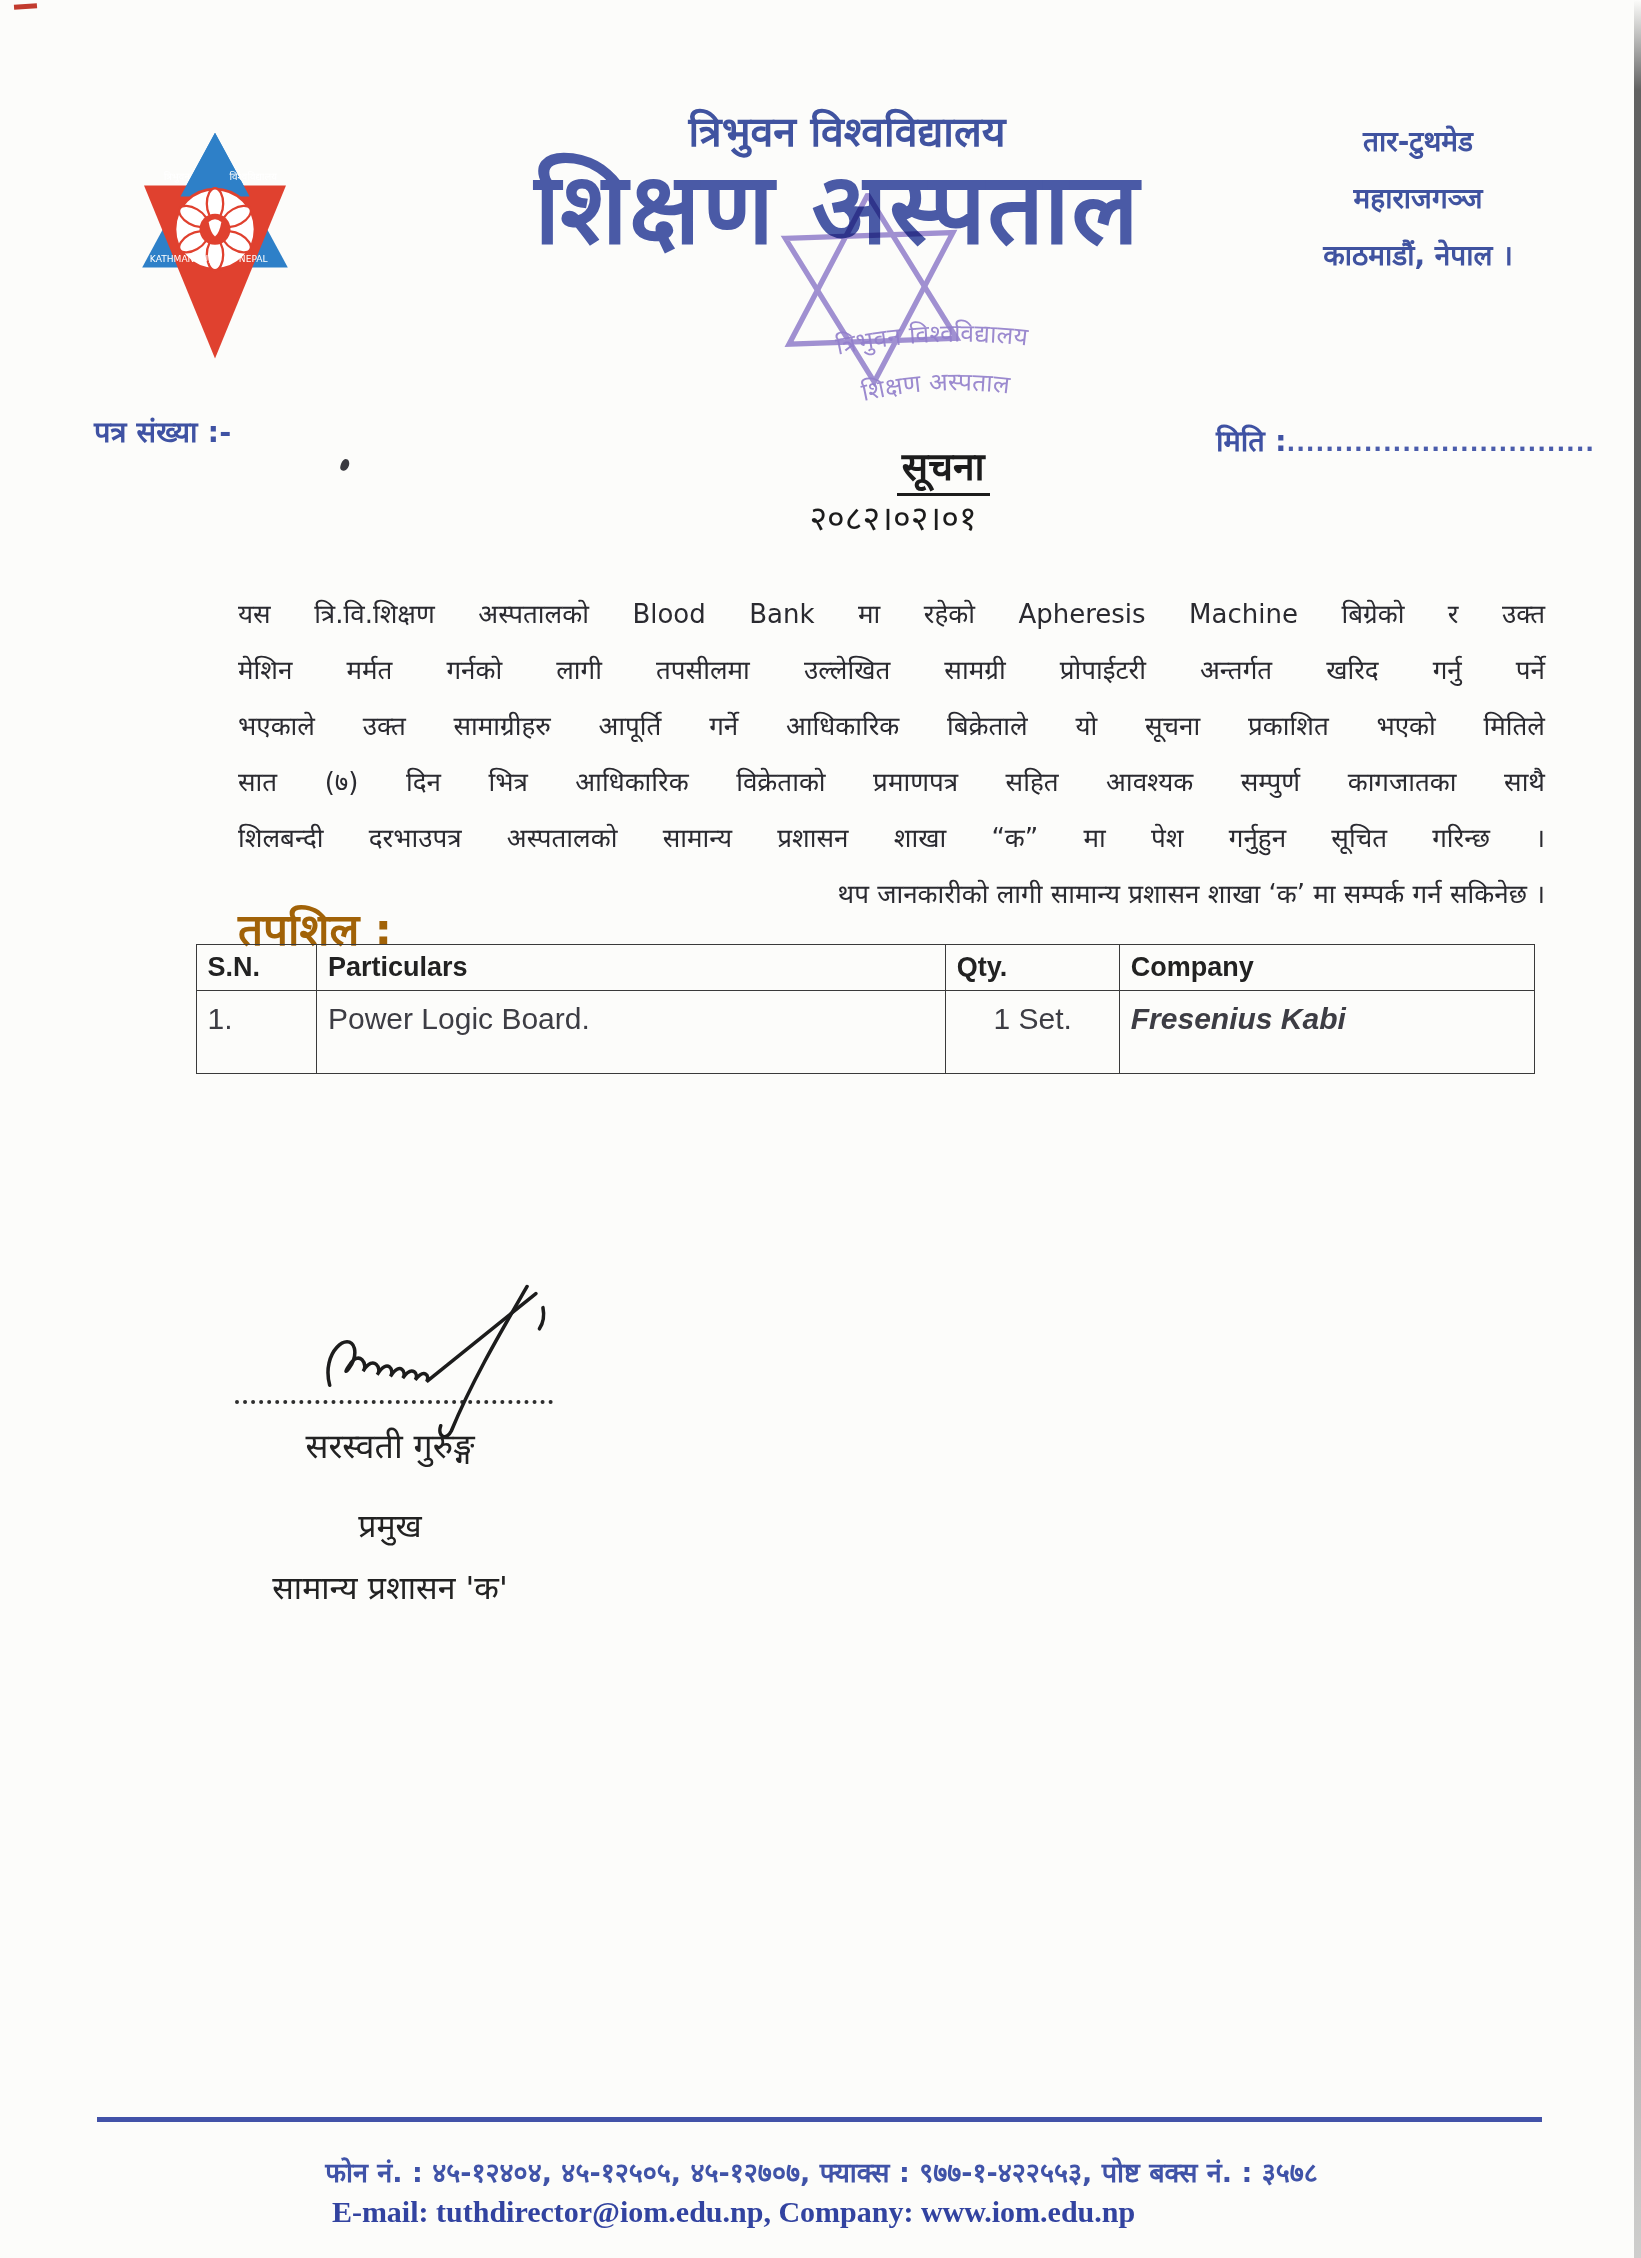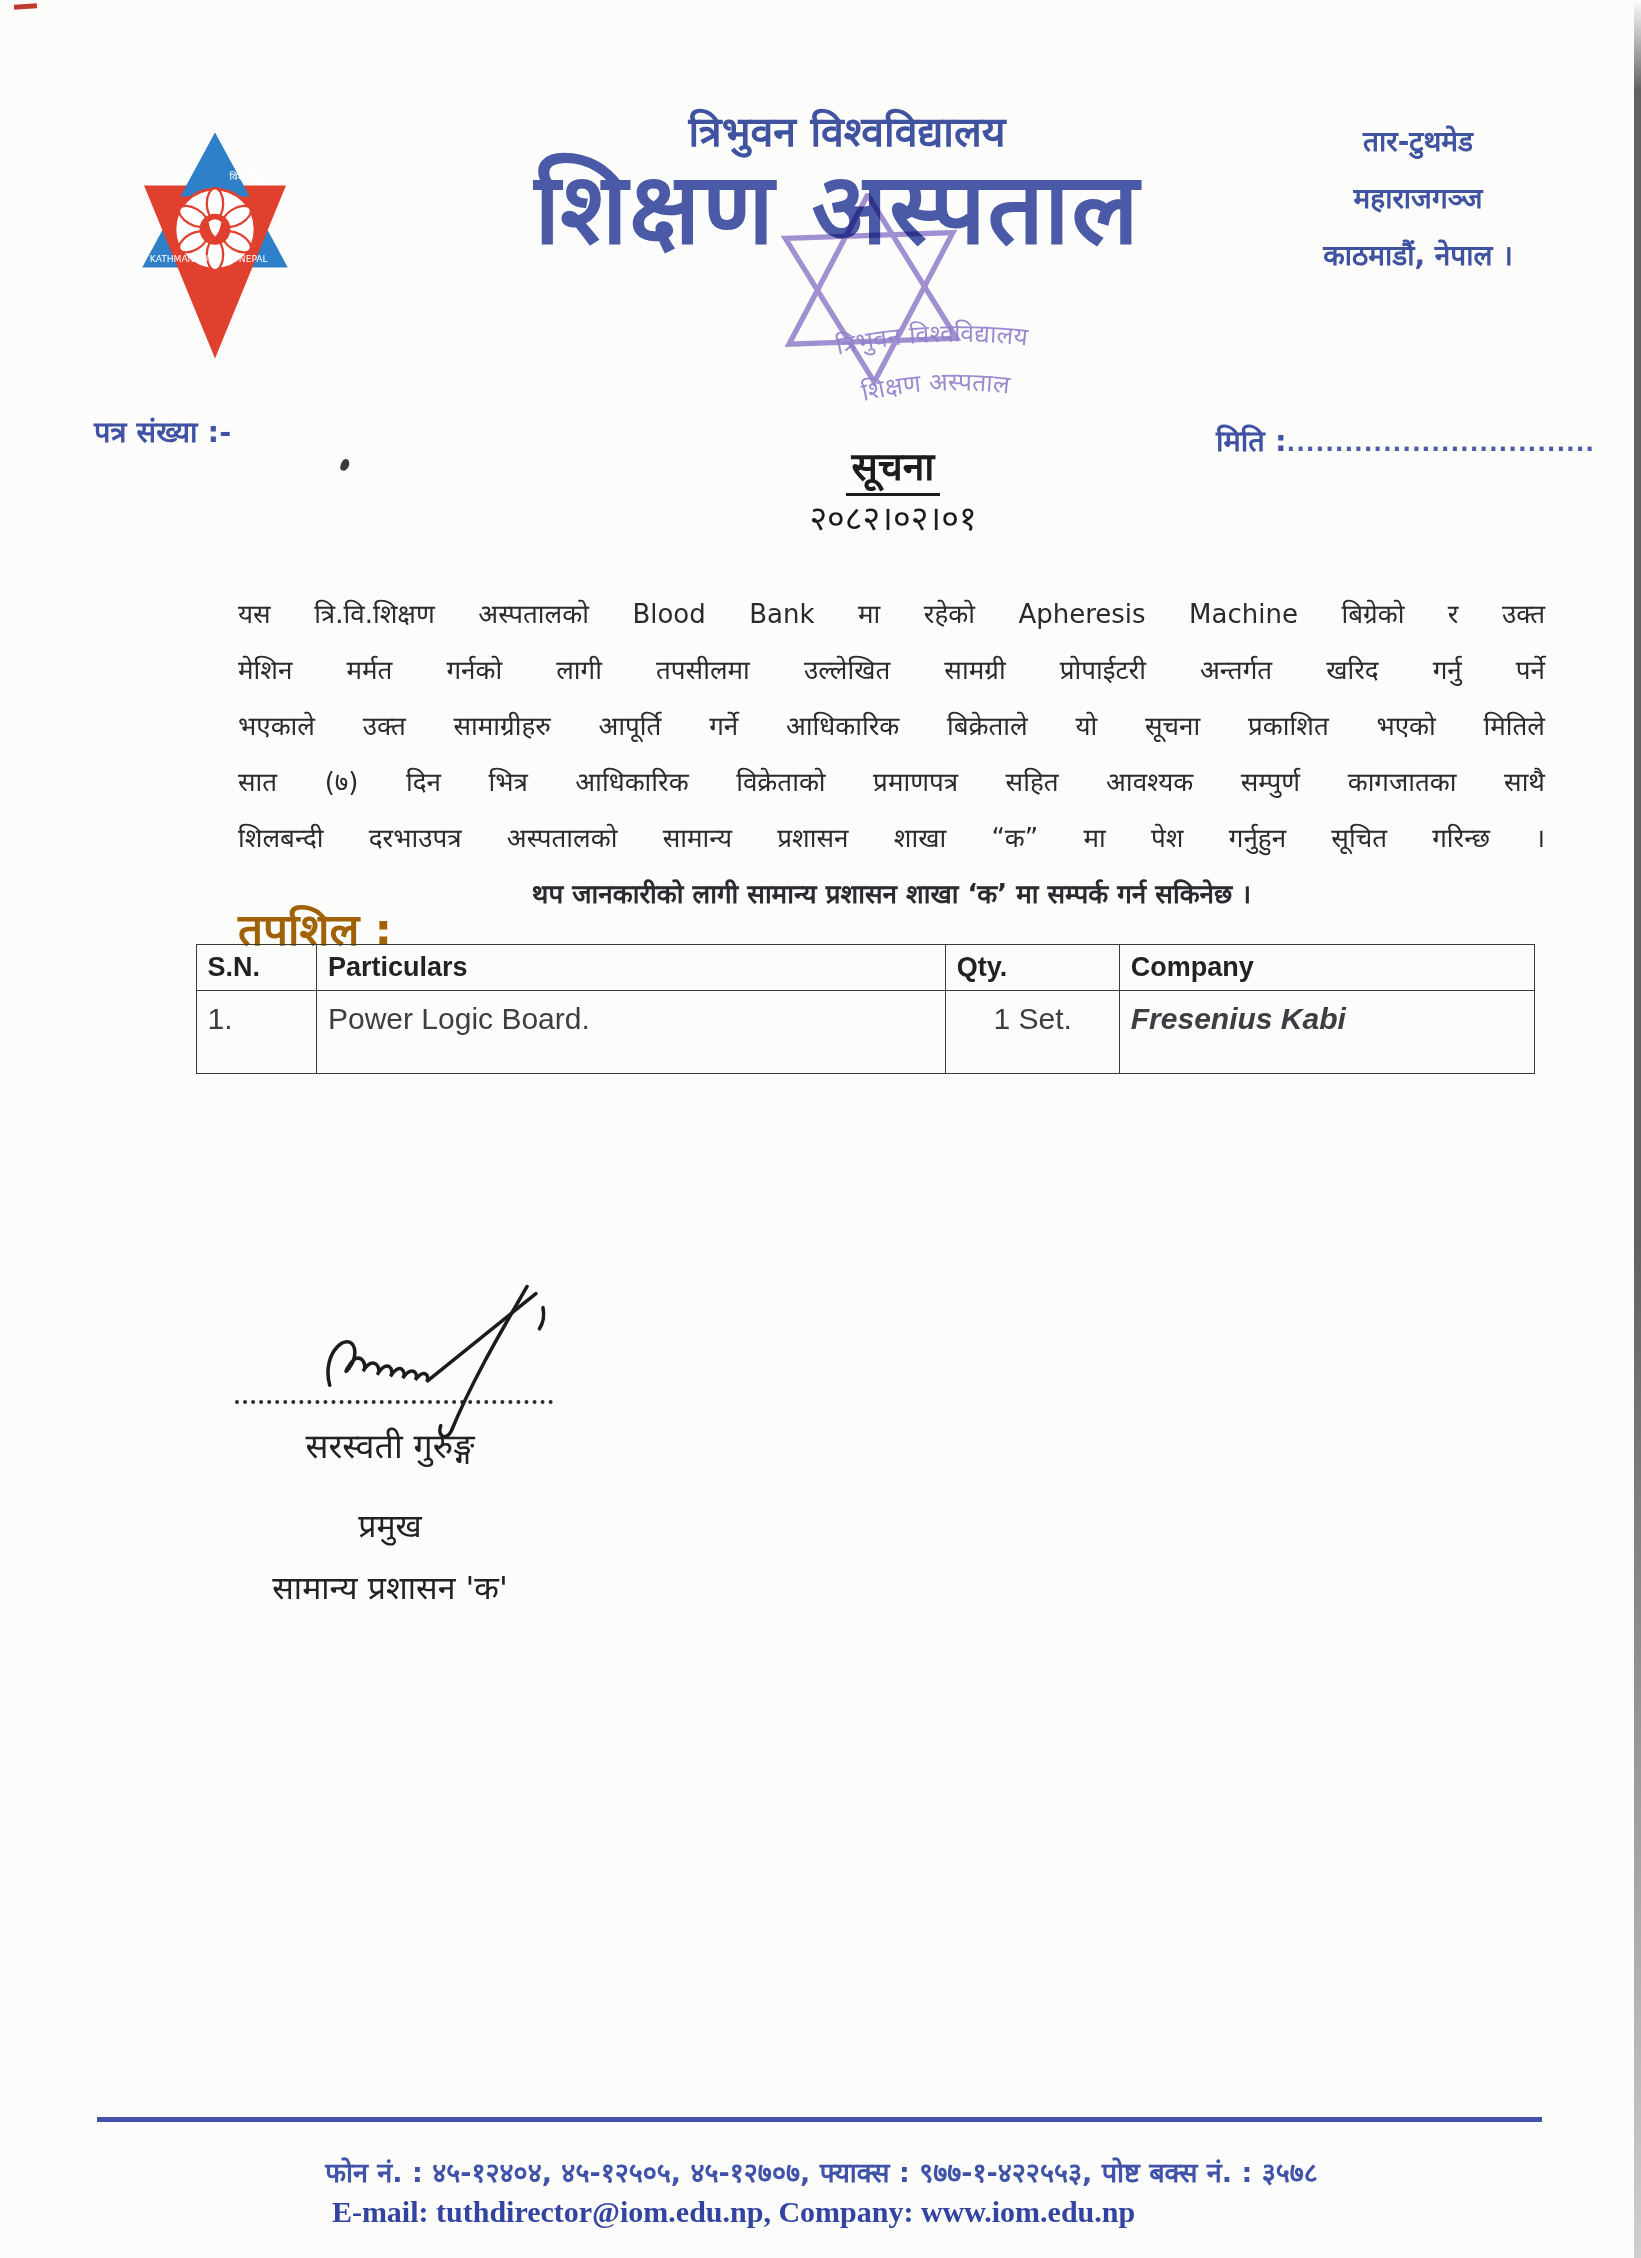--- a/index.html
+++ b/index.html
@@ -17,33 +17,33 @@
     font-size:41px; font-weight:bold; color:#4053a0; }
   .hosp-name { left:273px; top:152px; width:1129px; text-align:center;
     font-size:99px; line-height:113px; font-weight:bold; color:#4a5aa6; letter-spacing:1.8px; }
   .addr { right:74px; top:113px; width:300px; text-align:center;
     font-size:28px; font-weight:bold; color:#4053a0; line-height:57px; }
 
   
   .letter-no { left:94px; top:411px; font-size:29px; font-weight:bold; color:#3f52a3; }
   .date-line { left:1216px; top:420px; width:353px; font-size:29px; font-weight:bold; color:#3f52a3; white-space:nowrap; }
   .date-dots { font-size:23px; letter-spacing:0.9px; color:#4a5cab; }
-  .notice-title { left:796px; top:438px; width:194px; text-align:center;
+  .notice-title { left:796px; top:438px; width:194px; text-align:right;
     font-size:39px; font-weight:bold; color:#1c1c1c; }
   .notice-title span { border-bottom:3.5px solid #1c1c1c; padding:0 5.3px 3.5px 5.3px; }
   .notice-date { left:752px; top:494px; width:282px; text-align:center;
     font-size:34px; color:#1c1c1c; }
   .ink-speck { left:341px; top:459px; width:8px; height:11.5px; border-radius:50% 50% 60% 40%;
     background:#3a3a40; transform:rotate(18deg); }
   .corner-mark { left:14px; top:3.5px; width:23px; height:5.3px; background:#c23b2e; transform:rotate(-4deg); }
 
   
   .body-text { left:238px; top:586px; width:1307px; font-size:26px; line-height:56px; color:#2a2a30; }
   .body-text .jline { text-align:justify; text-align-last:justify; }
-  .body-text .lline { text-align:center;font-weight:bold; }
+  .body-text .lline { text-align:right; }
   .details-label { left:238px; top:898px; font-size:44px; font-weight:bold; color:#a16207; }
 
   
   table.items { position:absolute; left:196px; top:944px; width:1339px;
     border-collapse:collapse; table-layout:fixed; font-family:"Liberation Sans", sans-serif; }
   table.items th, table.items td { border:1.8px solid #3a3a3a; }
   table.items th { font-size:27px; font-weight:bold; color:#222; padding:5.3px 10.6px; height:46px; text-align:left;margin-left:36px; }
   table.items td { font-size:30px; color:#3d3d44; vertical-align:top; padding:10.6px 10.6px; height:83px; }
   .col-sn   { width:9%; }
   .col-part { width:47%; }

